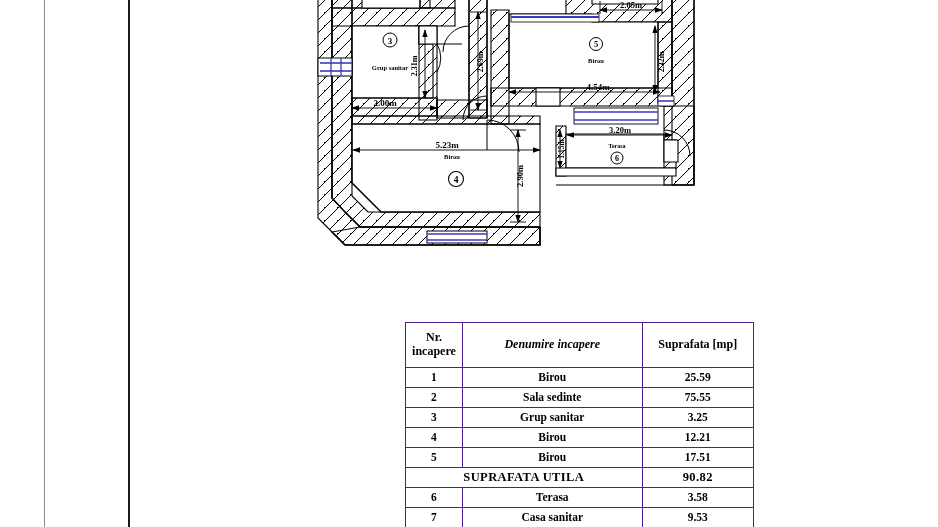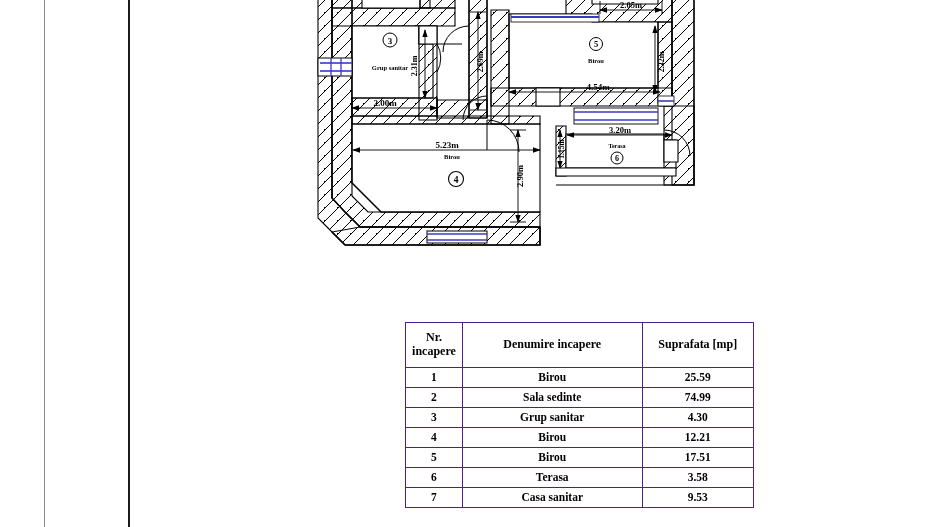--- a/index.html
+++ b/index.html
@@ -62,21 +62,21 @@
   }
   #room-table thead th {
     height: 44px;
     font-size: 12px;
     font-weight: bold;
   }
   #room-table tbody td {
     height: 19px;
   }
   .col-nr { width: 56px; }
-  .col-name { width: 180px; }
+  .col-name { width: 180px; font-style: italic; }
   .col-area { width: 111px; }
   .row-total td {
     font-size: 12.5px;
     letter-spacing: 0.4px;
   }
   .hdr-nr-line2 { display: block; }
   
   .dim-text, .room-label, .room-name {
     font-family: "Liberation Serif", serif;
     font-weight: bold;
@@ -303,37 +303,41 @@
     </thead>
     <tbody>
       <tr>
         <td>1</td>
         <td>Birou</td>
         <td>25.59</td>
       </tr>
       <tr>
         <td>2</td>
         <td>Sala sedinte</td>
-        <td>74.99</td>
+        <td>75.55</td>
       </tr>
       <tr>
         <td>3</td>
         <td>Grup sanitar</td>
-        <td>4.30</td>
+        <td>3.25</td>
       </tr>
       <tr>
         <td>4</td>
         <td>Birou</td>
         <td>12.21</td>
       </tr>
       <tr>
         <td>5</td>
         <td>Birou</td>
         <td>17.51</td>
       </tr>
+      <tr class="row-total">
+        <td colspan="2">SUPRAFATA UTILA</td>
+        <td>90.82</td>
+      </tr>
       <tr>
         <td>6</td>
         <td>Terasa</td>
         <td>3.58</td>
       </tr>
       <tr>
         <td>7</td>
         <td>Casa sanitar</td>
         <td>9.53</td>
       </tr>

